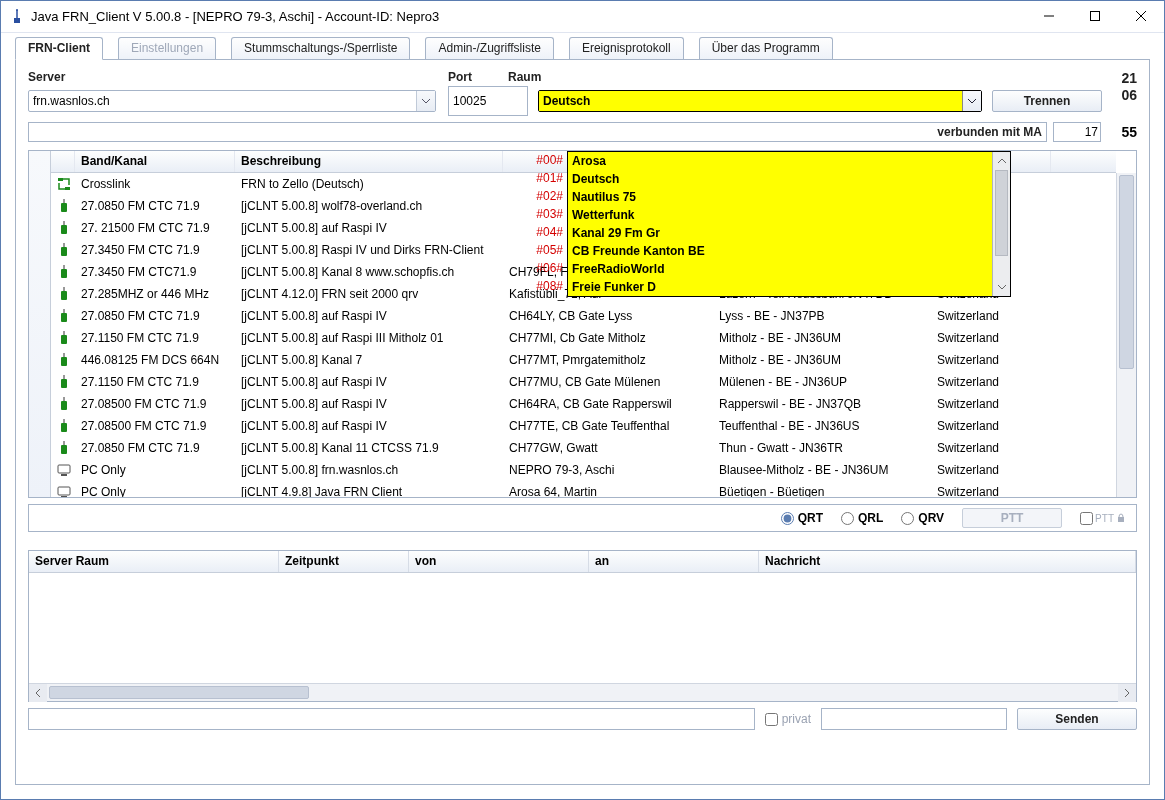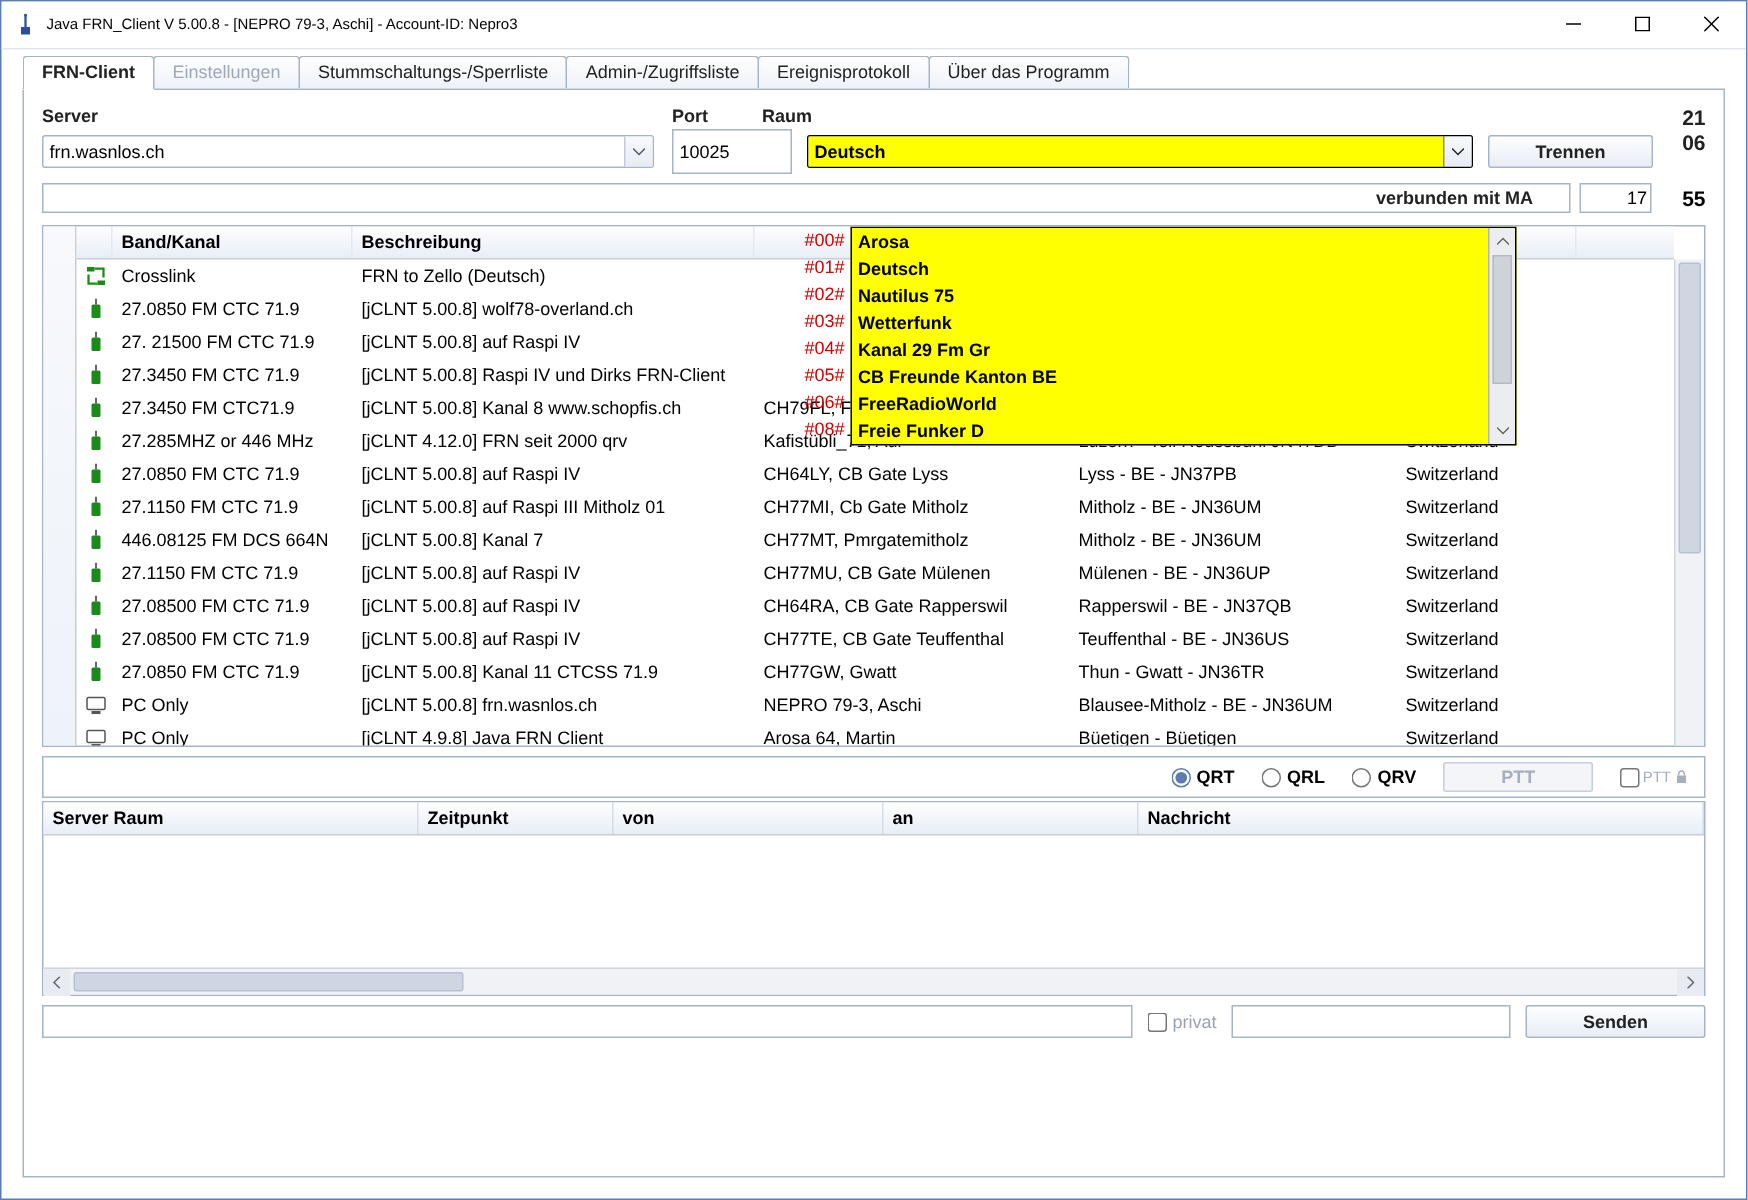--- a/index.html
+++ b/index.html
@@ -2,27 +2,27 @@
 <html><head>
 <meta charset="utf-8">
 <style>
   * { box-sizing: border-box; margin: 0; padding: 0; font-family: "Segoe UI", Tahoma, Arial, sans-serif; font-size: 12px; }
   body { background: #fff; width: 1165px; height: 800px; overflow: hidden; border: 1px solid #5a7cb0; position: relative; }
 
   
   .titlebar { height: 32px; display: flex; align-items: center; padding: 0 8px; background: #fff; border-bottom: 1px solid #e0e5f0; position: relative; }
   .titlebar .app-icon { width: 16px; height: 16px; margin-right: 6px; display: inline-block; }
   .titlebar .app-icon svg { width: 16px; height: 16px; }
-  .titlebar .title { font-size: 10px; color: #000; }
+  .titlebar .title { font-size: 13px; color: #000; }
   .titlebar .wincontrols { position: absolute; right: 0; top: 0; display: flex; }
   .wincontrols .btn { width: 46px; height: 30px; display: flex; align-items: center; justify-content: center; }
   .wincontrols .btn svg { stroke: #000; stroke-width: 1; fill: none; }
 
   
-  .tabrow { display: flex; align-items: flex-start; padding: 4px 14px 0 14px; gap: 0; }
+  .tabrow { display: flex; align-items: flex-start; padding: 4px 14px 0 14px; gap: 16px; }
   .tab { padding: 3px 12px 4px 12px; border: 1px solid #a6b4c8; border-bottom: none; border-top-left-radius: 3px; border-top-right-radius: 3px; background: linear-gradient(#fefefe,#eef2f9); color: #222; position: relative; margin-right: -1px; }
   .tab.active { background: #fff; font-weight: 700; z-index: 3; border-bottom: 1px solid #fff; margin-bottom: -1px; }
   .tab.disabled { color: #9fa8b8; }
   .tabpanel { position: absolute; left: 14px; right: 14px; top: 58px; bottom: 14px; border: 1px solid #a6b4c8; border-top-color: #a6b4c8; background: #fff; padding: 10px 12px; }
 
   
   .row-labels { display: flex; gap: 0; font-weight: 700; color: #222; }
   .lbl-server { width: 420px; }
   .lbl-port { width: 60px; }
   .lbl-raum { width: 444px; }
@@ -35,21 +35,21 @@
   .inp-port { width: 80px; height:22px; border:1px solid #a6b4c8; padding:14px 4px; outline:none; }
   .combo.raum { width: 444px; border-color:#000; }
   .combo.raum input { font-weight:700; background: #ffff00; }
   .combo.raum .drop { background: linear-gradient(#f7f9fc,#e7ecf4); border-left:1px solid #888; }
   .btn-std { height:22px; padding: 0 20px; border:1px solid #a6b4c8; border-radius:2px; background:linear-gradient(#fdfefe,#e8edf5); color:#222; font-weight:700; }
 
   .corner-nums { position:absolute; right:12px; top:10px; text-align:right; color:#222; }
   .corner-nums div { font-size:14px; font-weight:700; line-height:17px; }
 
   .statusrow { display:flex; align-items:center; margin-top:6px; gap:6px; }
-  .status-main { flex:1; height:20px; border:1px solid #a6b4c8; display:flex; align-items:center; justify-content:flex-end; padding:0 24px; color:#222; font-weight:700; }
+  .status-main { flex:1; height:20px; border:1px solid #a6b4c8; display:flex; align-items:center; justify-content:flex-end; padding:0 4px; color:#222; font-weight:700; }
   .status-right { width:48px; height:20px; border:1px solid #a6b4c8; display:flex; align-items:center; justify-content:flex-end; padding:0 2px; }
   .corner55 { width:30px; text-align:right; font-size:14px; font-weight:700; }
 
   
   .tablewrap { margin-top: 8px; border:1px solid #a6b4c8; height: 348px; position:relative; background:#fff; }
   .tablewrap .leftbar { position:absolute; left:0; top:0; bottom:0; width:22px; background:linear-gradient(#f7f9fc,#eef2f9); border-right:1px solid #c6ceda; }
   .tbl { position:absolute; left:22px; right:20px; top:0; bottom:0; overflow:hidden; }
   .thead { display:flex; height:22px; background:linear-gradient(#fdfefe,#e9eef6); border-bottom:1px solid #c6ceda; font-weight:700; }
   .thead .cell, .trow .cell { padding: 3px 6px; border-right:1px solid #e4e8f0; white-space:nowrap; overflow:hidden; }
   .col-icon { width:24px; }
@@ -76,21 +76,21 @@
   .dropdown-open .vsc .track { position:absolute; top:18px; bottom:18px; left:0; right:0; }
   .dropdown-open .vsc .th { position:absolute; left:2px; right:2px; top:0; height:80%; background:#cfd2d8; border:1px solid #b5b9c1; }
 
   
   .qrtrow { margin-top:6px; border:1px solid #a6b4c8; height:28px; display:flex; align-items:center; justify-content:flex-end; gap:18px; padding:0 10px; background:#fff; }
   .qrtrow label { display:flex; align-items:center; gap:4px; font-weight:700; }
   .ptt-btn { width:100px; height:20px; border:1px solid #c6ceda; background:#f3f5f9; color:#a7afbe; font-weight:700; border-radius:2px; }
   .ptt-lock { display:flex; align-items:center; gap:2px; color:#a7afbe; }
 
   
-  .msgpanel { margin-top:2px; border:1px solid #a6b4c8; height:130px; background:#fff; display:flex; flex-direction:column; }
+  .msgpanel { margin-top:18px; border:1px solid #a6b4c8; height:152px; background:#fff; display:flex; flex-direction:column; }
   .msgpanel .mhd { display:flex; height:22px; background:linear-gradient(#fdfefe,#e9eef6); border-bottom:1px solid #c6ceda; font-weight:700; }
   .msgpanel .mhd .mcell { padding:3px 6px; border-right:1px solid #d6dce6; }
   .mw1{width:250px}.mw2{width:130px}.mw3{width:180px}.mw4{width:170px}.mw5{flex:1}
   .msgbody { flex:1; position:relative; }
   .hscroll { position:absolute; left:0; right:0; bottom:0; height:18px; background:#f0f2f6; border-top:1px solid #d0d6e0; }
   .hscroll .arrow { position:absolute; top:0; width:18px; height:18px; display:flex; align-items:center; justify-content:center; background:#e8ebf1; }
   .hscroll .arrow.l{left:0;} .hscroll .arrow.r{right:0;}
   .hscroll .hthumb { position:absolute; top:2px; bottom:2px; left:20px; width:260px; background:#cfd6e2; border:1px solid #b7c0d0; border-radius:2px; }
 
   

